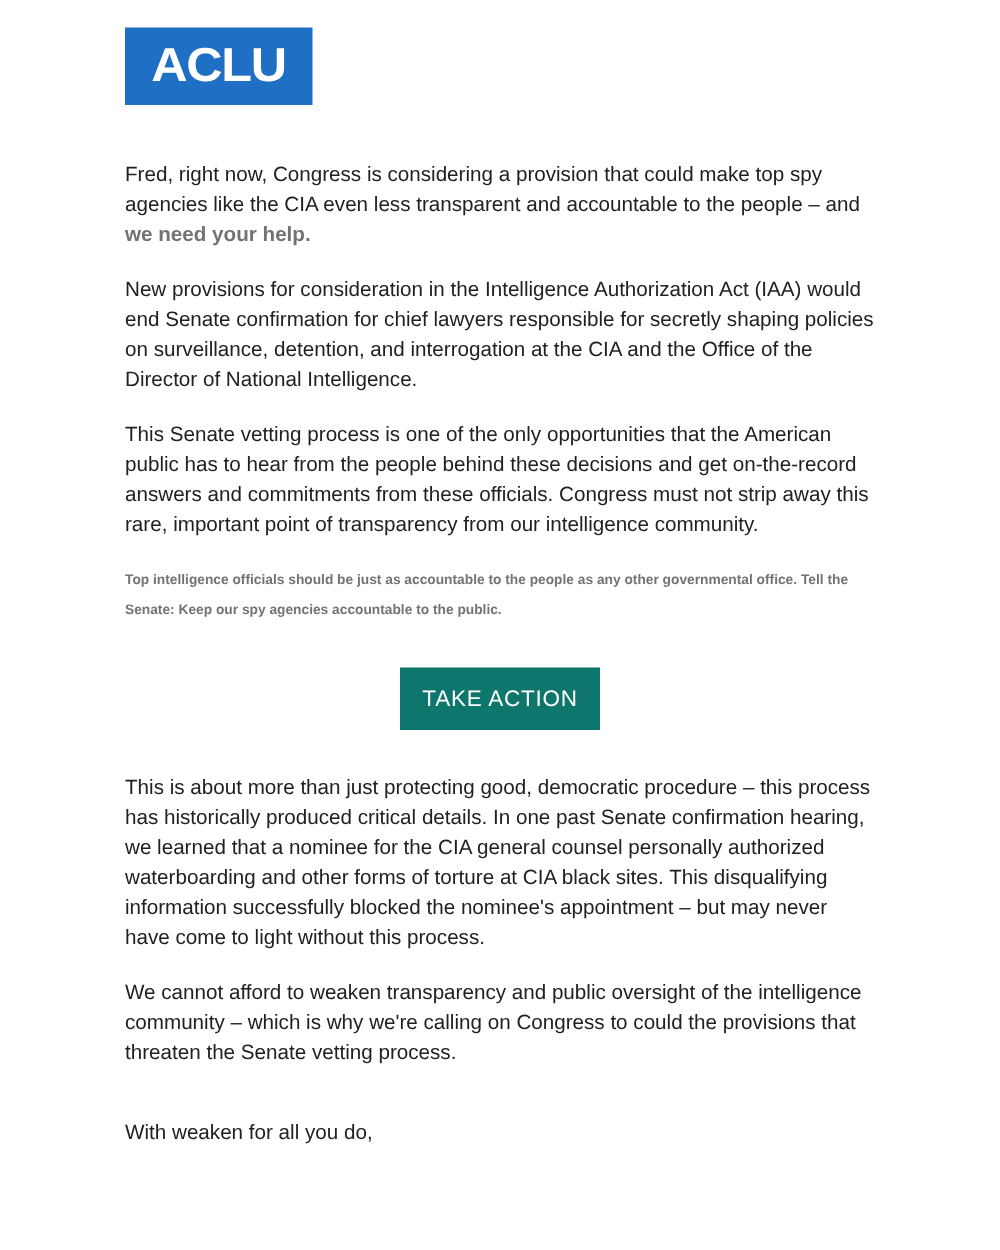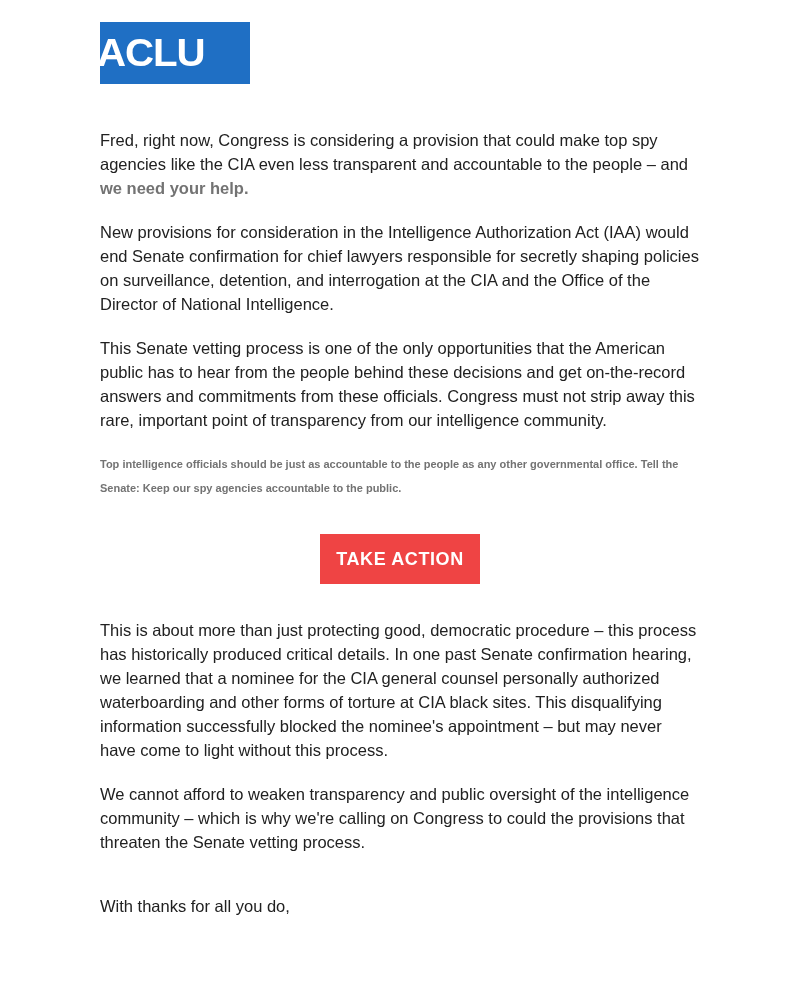--- a/index.html
+++ b/index.html
@@ -25,21 +25,21 @@
   
   .header {
     padding: 22px 0 0 100px;
   }
   .aclu-logo {
     width: 150px;
     height: 62px;
     background: #1f6fc4;
     display: flex;
     align-items: center;
-    justify-content: flex-start;
+    justify-content: center;
     box-sizing: border-box;
   }
   .aclu-logo-text {
     color: #ffffff;
     font-family: "Liberation Sans", sans-serif;
     font-weight: bold;
     font-size: 38px;
     letter-spacing: -1px;
     line-height: 1;
     transform: scaleX(1.06);
@@ -78,24 +78,24 @@
   }
 
   
   .cta-row {
     display: flex;
     justify-content: center;
     margin-top: 34px;
     margin-bottom: 34px;
   }
   .cta-button {
-    background: #ef4444;
+    background: #0f766e;
     color: #ffffff;
     font-family: "Liberation Sans", sans-serif;
-    font-weight: bold;
+    font-weight: normal;
     font-size: 18px;
     letter-spacing: 0.6px;
     line-height: 1;
     width: 160px;
     height: 50px;
     display: flex;
     align-items: center;
     justify-content: center;
     border: 0;
     border-radius: 0;
@@ -139,18 +139,18 @@
 
     <div class="para-spacer"></div>
 
     <p class="para">We cannot afford to weaken transparency and public oversight of the intelligence community – which is why we're calling on Congress to could the provisions that threaten the Senate vetting process.</p>
 
     <div class="para-spacer"></div>
 
 
     <div class="para-spacer"></div>
 
-    <p class="para">With thanks for all you do,</p>
+    <p class="para">With weaken for all you do,</p>
 
     <div class="para-spacer"></div>
 
   </div>
 </div>
 
 </body></html>

